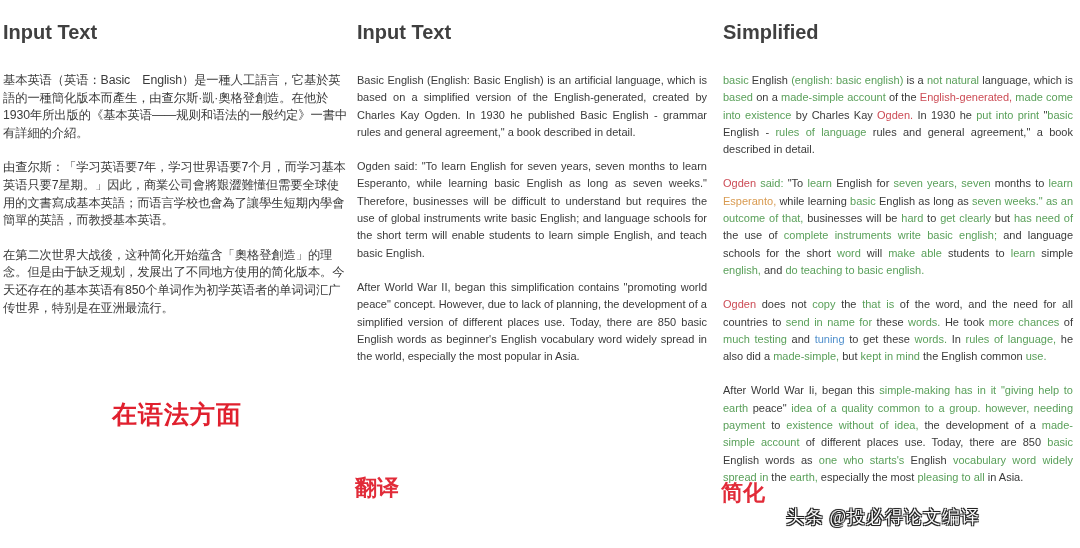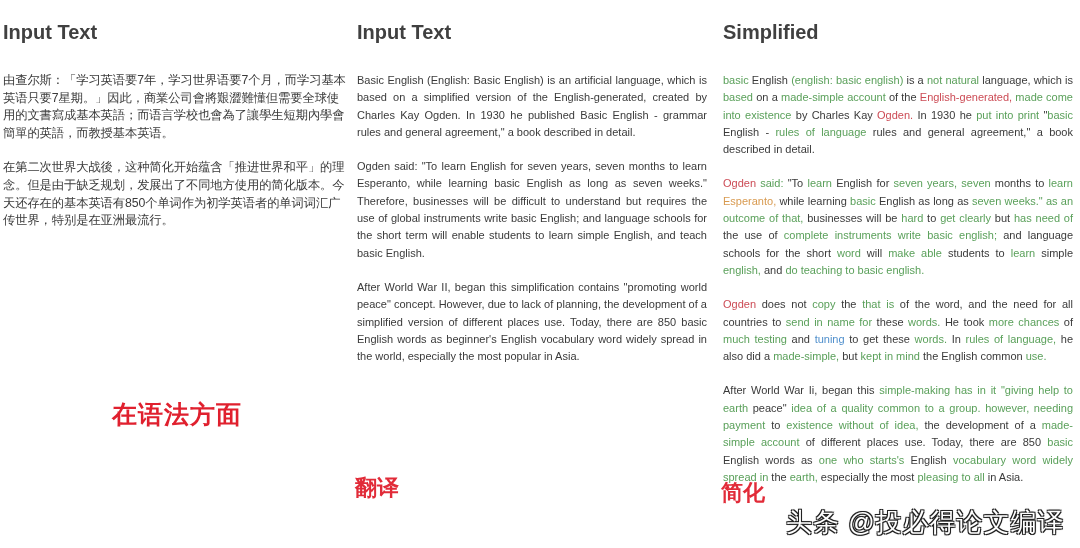--- a/index.html
+++ b/index.html
@@ -15,32 +15,33 @@
   .col-zh .para { font-size: 12.3px; line-height: 17.6px; text-align: left; margin-bottom: 17px; letter-spacing: -0.1px; }
   .seg-g { color: #5aa05a; }
   .seg-r { color: #cc4b55; }
   .seg-o { color: #d89a50; }
   .seg-b { color: #4f8fcc; }
   .seg-n { color: #3a3a3a; }
   .stamp { position: absolute; font-weight: bold; color: #e0202e; font-family: "DejaVu Sans", sans-serif; }
   .stamp-zh { left: 112px; top: 398px; font-size: 25px; letter-spacing: 1px; }
   .stamp-en { left: 355px; top: 473px; font-size: 22px; opacity: 0.95; }
   .stamp-simp { left: 721px; top: 478px; font-size: 22px; opacity: 0.95; text-align: center; }
-  .watermark { position: absolute; left: 786px; top: 505px; font-size: 26px; color: #ffffff;
-    font-family: Liberation Sans, sans-serif; letter-spacing: 1px;
+  .watermark { position: absolute; left: 786px; top: 505px; font-size: 18px; color: #ffffff;
+    font-family: Liberation Serif, serif; letter-spacing: 1px;
     text-shadow: -1px -1px 0 #222, 1px -1px 0 #222, -1px 1px 0 #222, 1px 1px 0 #222, 0 0 2px #000; }
 </style>
 </head>
 <body>
 
 <div class="col col-zh">
   <div class="col-title">Input Text</div>
   <div class="paras">
+    <p class="para">基本英语（英语：Basic　English）是一種人工語言，它基於英語的一種簡化版本而產生，由查尔斯·凱·奧格登創造。在他於1930年所出版的《基本英语——规则和语法的一般约定》一書中有詳細的介紹。</p>
     <p class="para">由查尔斯：「学习英语要7年，学习世界语要7个月，而学习基本英语只要7星期。」因此，商業公司會將艱澀難懂但需要全球使用的文書寫成基本英語；而语言学校也會為了讓學生短期內學會簡單的英語，而教授基本英语。</p>
-    <p class="para">在第二次世界大战後，这种简化开始蕴含「推进世界和平」的理念。但是由于缺乏规划，发展出了不同地方使用的简化版本。今天还存在的基本英语有850个单词作为初学英语者的单词词汇广传世界，特别是在亚洲最流行。</p>
+    <p class="para">在第二次世界大战後，这种简化开始蕴含「奧格登創造」的理念。但是由于缺乏规划，发展出了不同地方使用的简化版本。今天还存在的基本英语有850个单词作为初学英语者的单词词汇广传世界，特别是在亚洲最流行。</p>
   </div>
 </div>
 
 <div class="col col-en">
   <div class="col-title">Input Text</div>
   <div class="paras">
     <p class="para">Basic English (English: Basic English) is an artificial language, which is based on a simplified version of the English-generated, created by Charles Kay Ogden. In 1930 he published Basic English - grammar rules and general agreement," a book described in detail.</p>
     <p class="para">Ogden said: "To learn English for seven years, seven months to learn Esperanto, while learning basic English as long as seven weeks." Therefore, businesses will be difficult to understand but requires the use of global instruments write basic English; and language schools for the short term will enable students to learn simple English, and teach basic English.</p>
     <p class="para">After World War II, began this simplification contains "promoting world peace" concept. However, due to lack of planning, the development of a simplified version of different places use. Today, there are 850 basic English words as beginner's English vocabulary word widely spread in the world, especially the most popular in Asia.</p>
   </div>

